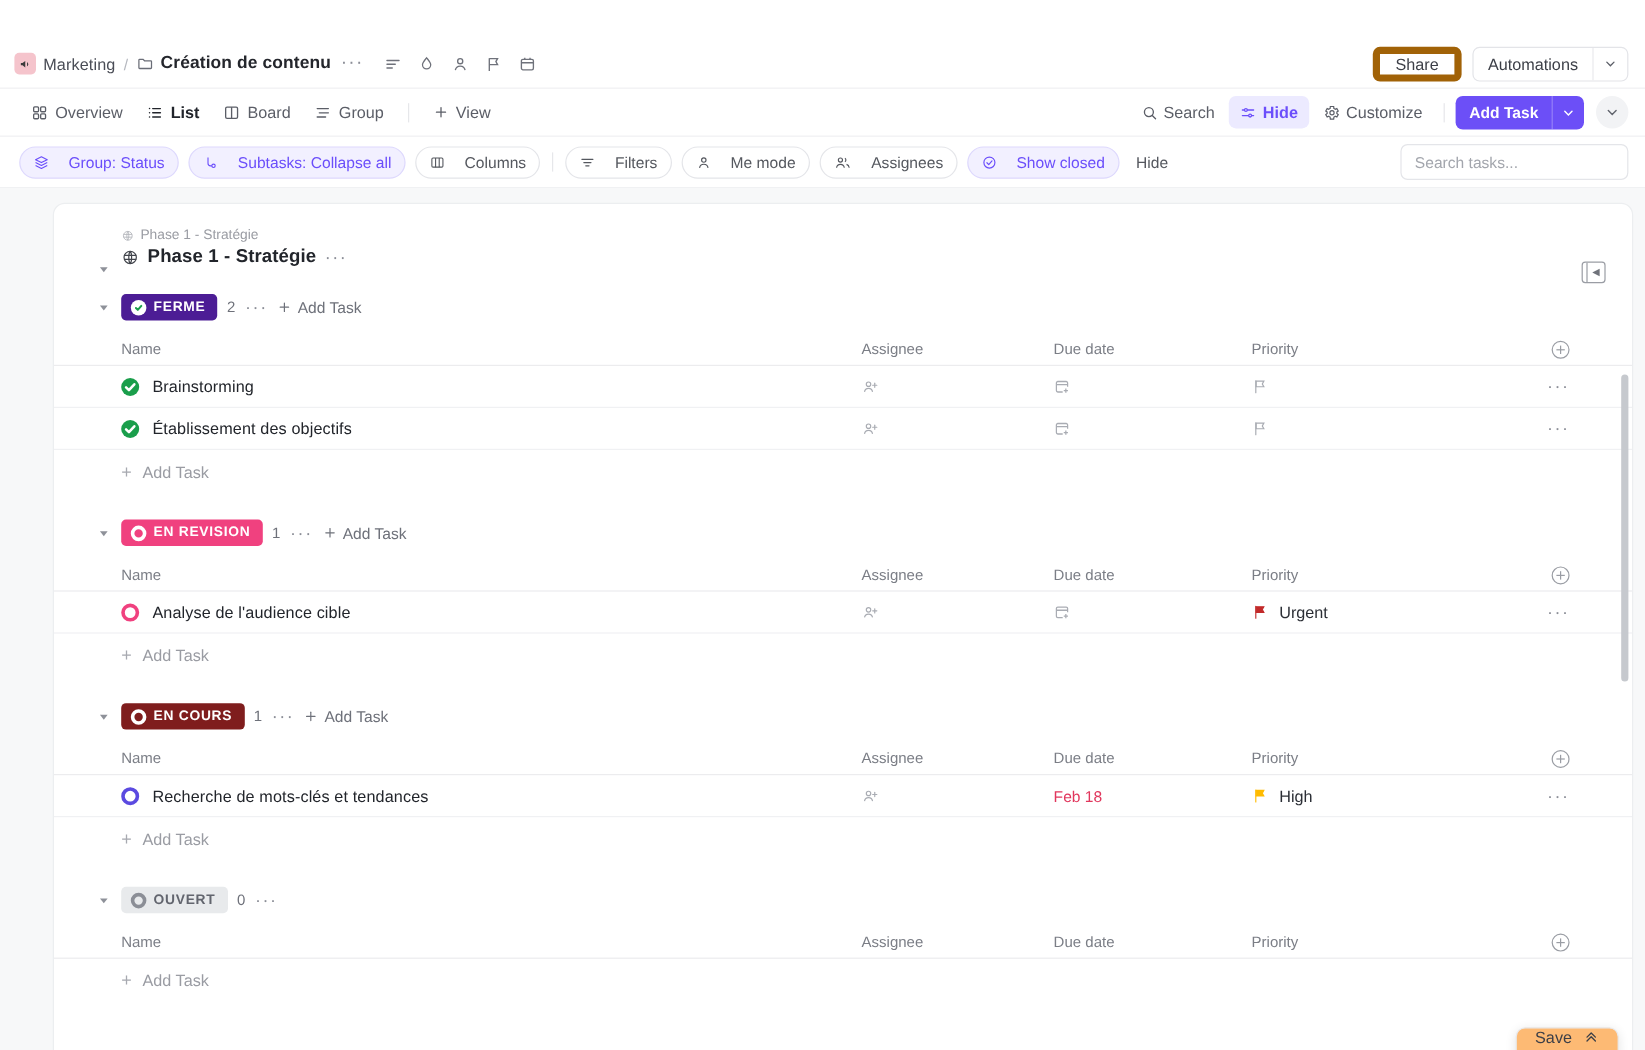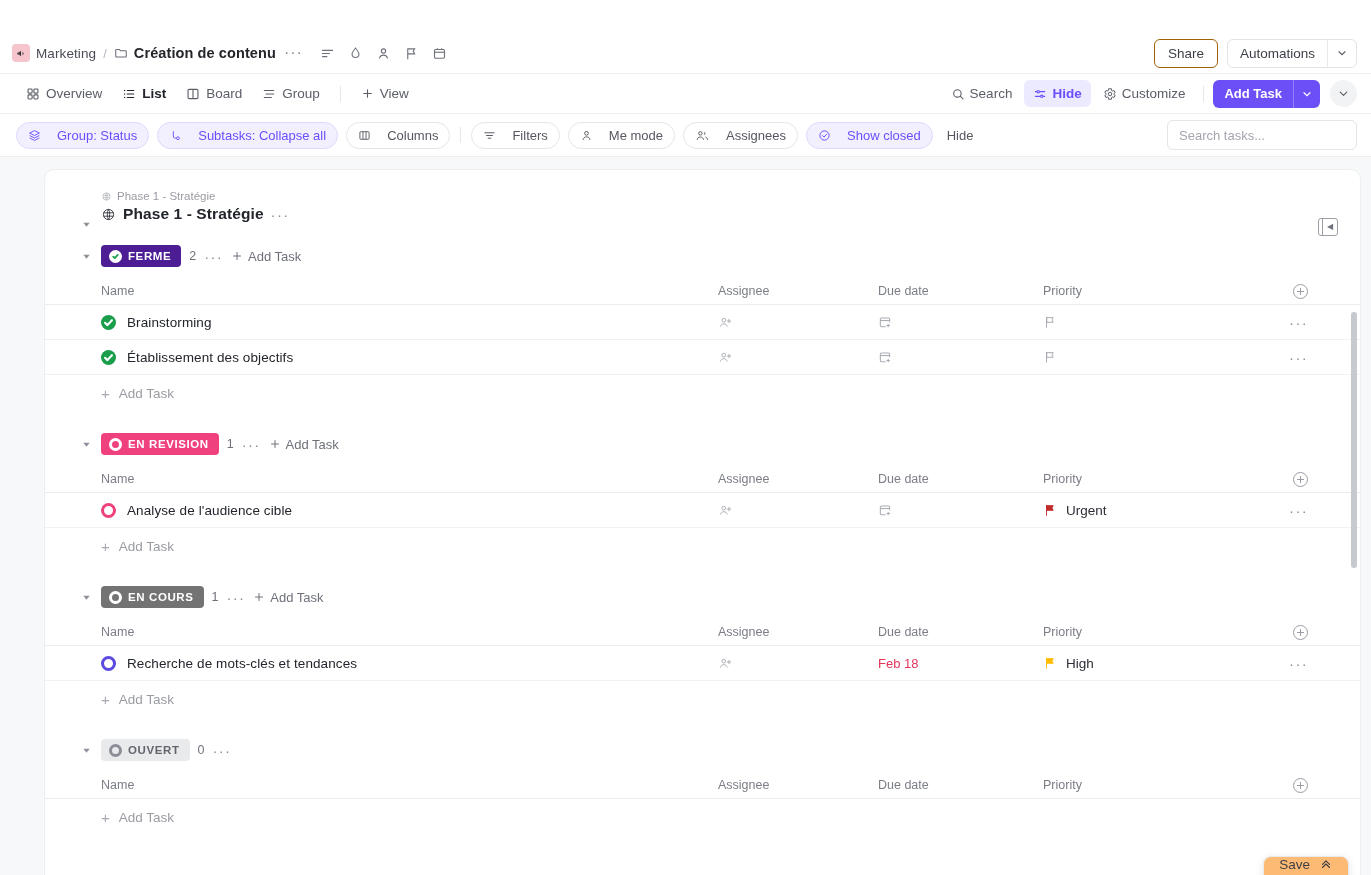--- a/index.html
+++ b/index.html
@@ -33,21 +33,21 @@
   .bc-folder-icon { display: flex; align-items: center; color: #6a6d77; }
   .bc-list {
     font-size: 14.5px; font-weight: bold; color: #24262c; letter-spacing: .1px;
   }
   .bc-dots { color: #8b8e97; font-size: 16px; letter-spacing: 1px; padding: 0 2px; line-height: 10px; }
   .bc-icons { display: flex; align-items: center; gap: 13px; margin-left: 9px; color: #6f727b; }
   .bc-icons > span { display: flex; align-items: center; cursor: pointer; }
 
   .topbar-right { display: flex; align-items: center; gap: 9px; }
   .btn-outline {
-    height: 29px; padding: 0 13px; border: 1px solid #a16207; border-radius: 6px;
+    height: 29px; padding: 0 13px; border: 6px solid #a16207; border-radius: 6px;
     background: #fff; font-size: 13.5px; color: #3c3f47; cursor: pointer;
     display: flex; align-items: center; font-family: inherit;
   }
   .btn-split { display: flex; align-items: stretch; border: 1px solid #e3e4e8; border-radius: 6px; overflow: hidden; height: 29px; }
   .btn-split .lbl { padding: 0 12px; display: flex; align-items: center; font-size: 13.5px; color: #3c3f47; cursor: pointer; }
   .btn-split .car { padding: 0 8px; display: flex; align-items: center; border-left: 1px solid #e9eaed; cursor: pointer; color: #5b5e67; }
 
   
   .viewbar {
     height: 40px; min-height: 40px; display: flex; align-items: center;
@@ -666,21 +666,21 @@
                 <span>Add Task</span>
               </div>
             </div>
             <div class="status-group">
               <div class="sg-header">
                 <span class="sg-caret">
                   <svg width="11" height="11" viewBox="0 0 24 24" fill="#8e9199">
                     <polygon points="5,8 19,8 12,17"></polygon>
                   </svg>
                 </span>
-                <span class="status-badge" style="background:#737373;color:#ffffff">
+                <span class="status-badge" style="background:#7f1d1d;color:#ffffff">
                   <span style="width:13px;height:13px;border-radius:50%;border:3px solid #fff;display:inline-block;flex-shrink:0"></span>
                   <span>EN COURS</span>
                 </span>
                 <span class="sg-count">1</span>
                 <span class="sg-dots">···</span>
                 <span class="sg-add">
                   <svg width="12" height="12" viewBox="0 0 24 24" stroke="#6e717a" stroke-width="2" stroke-linecap="round">
                     <line x1="12" y1="5" x2="12" y2="19"></line>
                     <line x1="5" y1="12" x2="19" y2="12"></line>
                   </svg>

